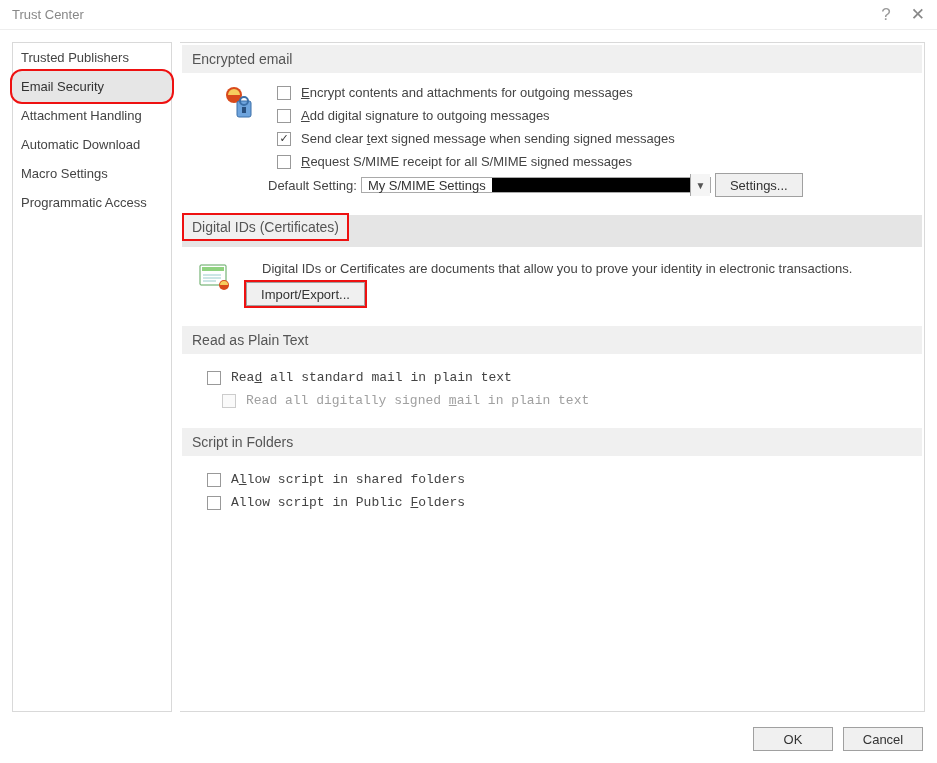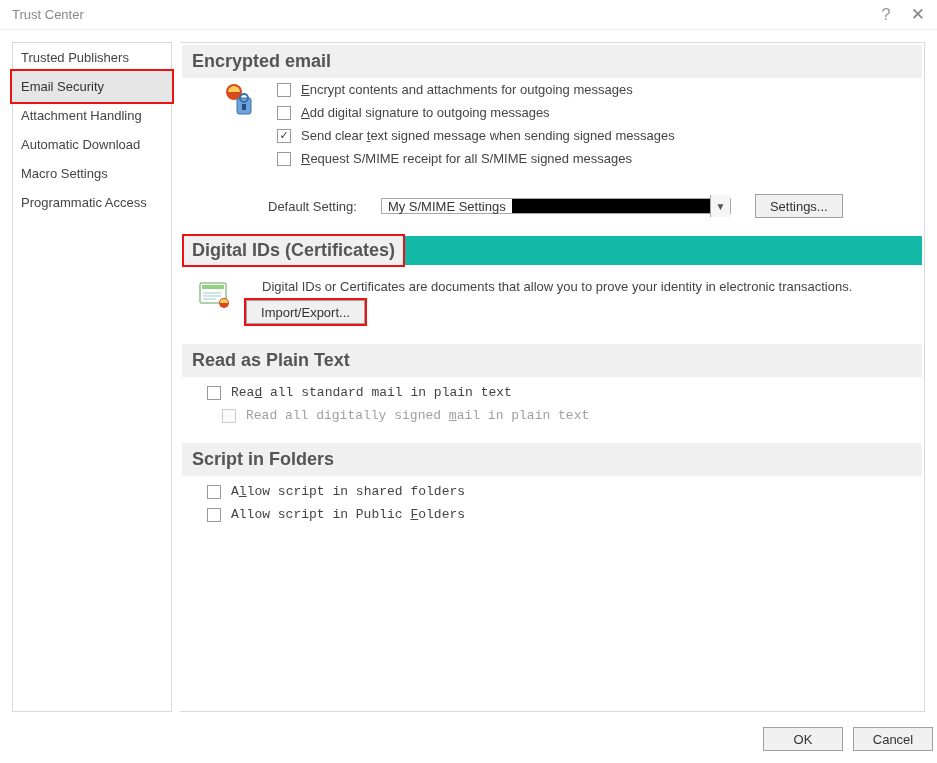--- a/index.html
+++ b/index.html
@@ -51,49 +51,49 @@
     cursor: pointer;
     border-bottom: 0;
   }
   .sidebar-item.selected {
     background: #e6e6e6;
     color: #333;
     border: 1px solid transparent;
     margin: -1px;
     outline: 2px solid #e11;
   }
-  .hl-red { outline: 2px solid #e11 !important; box-shadow:none; }
+  .hl-red { outline: 2px solid #e11 !important; box-shadow:none;border-radius:10px; }
 
   .content-pane {
     flex: 1;
     border: 1px solid #d9d9d9;
     border-left: none;
     margin-left: 8px;
     background: #fff;
     padding: 2px 2px 2px 2px;
     position: relative;
     overflow: hidden;
   }
 
   .section-header {
     background: #f0f0f0;
     color: #555;
-    font-weight: 700;
-    font-size: 18px;
+    font-weight: 400;
+    font-size: 14px;
     padding: 6px 10px;
-    margin: 0 0 0 0;
+    margin: 0 0 8px 0;
   }
   .section-header.first { margin-top: 0; }
   .section-header.redbox {
     display:inline-block;
     outline:2px solid #e11;
     margin-left:2px; padding: 4px 8px;
   }
   .section-header-row {
-    background: #14b8a6;
+    background: #e5e5e5;
     margin: 14px 0 6px 0;
     padding: 0;
   }
 
   .section-body {
     padding: 0 10px 4px 38px;
     display:flex;
     gap: 14px;
   }
   .icon-col { width: 34px; display:flex; flex-direction:column; align-items:center; padding-top:4px;}
@@ -113,21 +113,21 @@
     display: inline-flex;
     align-items:center; justify-content:center;
     font-size:11px; color:#333;
   }
   .chk.disabled { border-color:#ccc; background:#fafafa; }
   .chk.checked::after { content:"✓"; }
   .chk-label { }
   .chk-label .ul { text-decoration: underline; }
   .chk-label.disabled { color:#a0a0a0; }
 
-  .default-row { margin-top:24px; display:flex; align-items:center; gap:24px;}
+  .default-row { margin-top:0; display:flex; align-items:center; gap:4px;}
   .default-row .lbl { color:#444; }
   .dropdown {
     display:flex; align-items:center;
     border:1px solid #a9a9a9;
     height:16px;
     width: 350px;
     background:#fff;
     position: relative;
   }
   .dropdown .dd-text {
@@ -169,21 +169,21 @@
     outline:2px solid #e11;
   }
 
   .plain-body, .script-body {
     padding: 4px 10px 4px 16px;
     font-family: Liberation Mono, monospace;
   }
 
   .footer {
     position:absolute;
-    bottom: 12px; right: 4px;
+    bottom: 12px; right: 14px;
     display:flex; gap:10px;margin-top:8px;
   }
   .footer .btn { width:80px; }
 
   
   .svg-icon { display:block; }
 </style>
 </head>
 <body>
 

